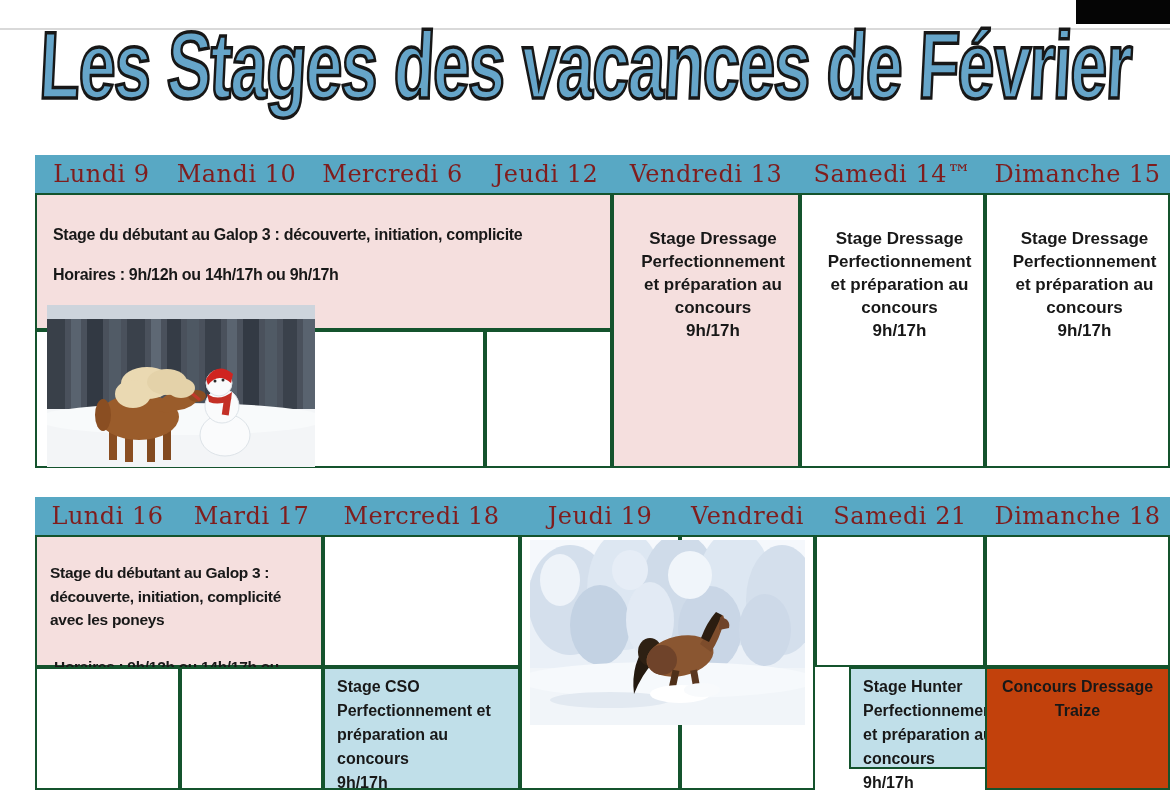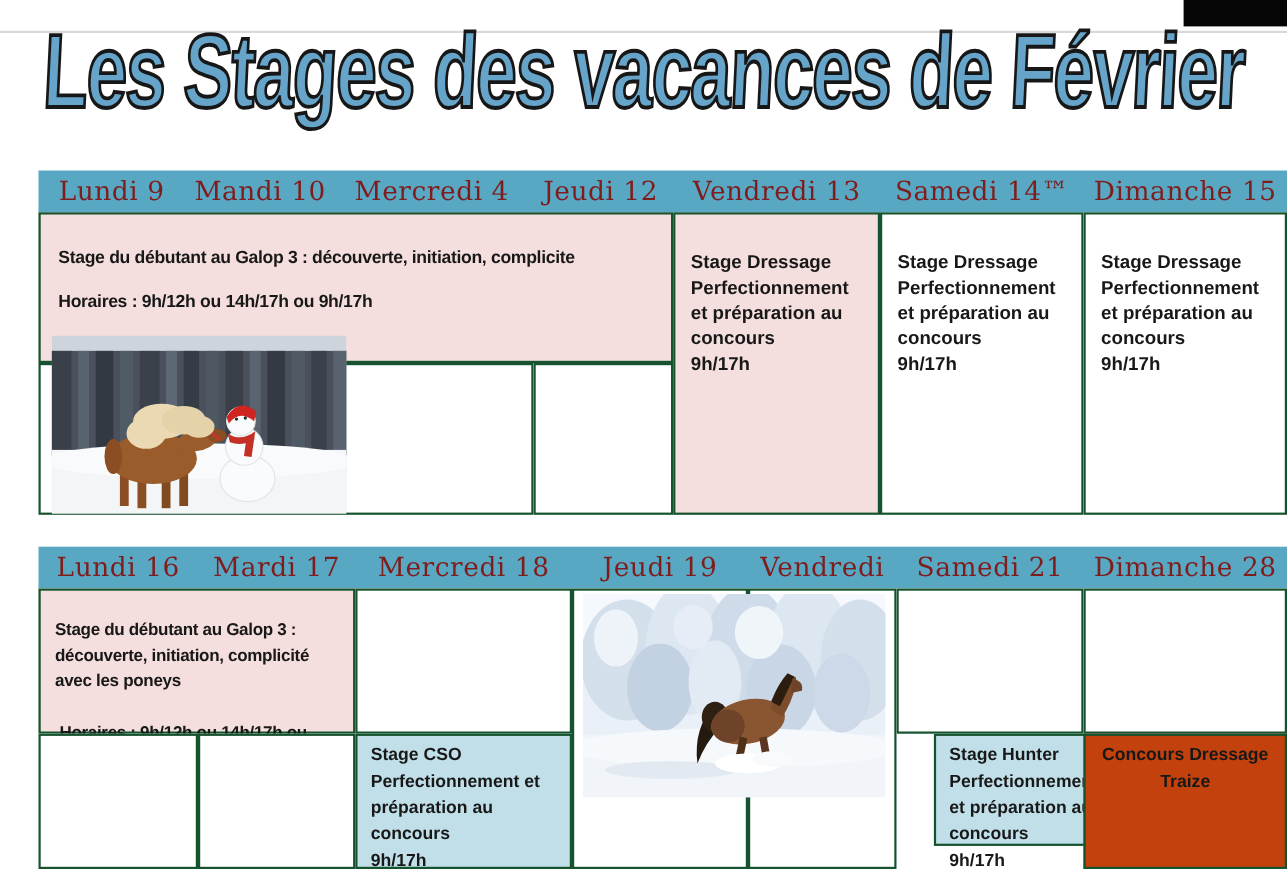--- a/index.html
+++ b/index.html
@@ -17,21 +17,21 @@
   .header-row{position:absolute;left:0;top:0;height:38px;width:1135px;display:flex;
               background:#58a8c4;color:#7f1d1d;font-family:"DejaVu Serif","Liberation Serif",serif;
               font-size:24px;letter-spacing:.5px;}
   .day{flex:0 0 auto;text-align:center;line-height:38px;height:38px;overflow:hidden;}
   .cell{position:absolute;box-sizing:border-box;border:2px solid #14532d;background:#ffffff;
         color:#181818;font-weight:bold;white-space:pre;}
   .pink{background:#f5dfde;}
   .blue{background:#c0dfe9;}
   .lav{background:#c2410c;}
   .galop1{font-size:16px;line-height:20px;padding:30px 0 0 16px;letter-spacing:-0.3px;}
-  .dressage{font-size:17px;line-height:23px;padding:32px 0 0 14px;}
+  .dressage{font-size:17px;line-height:23px;padding:32px 0 0 14px;text-align:center;}
   .galop2{font-size:15.5px;line-height:23.5px;padding:24px 0 0 13px;letter-spacing:-0.3px;}
   .stage-sm{font-size:16px;line-height:24px;padding:6px 0 0 12px;}
   .concours{font-size:16px;line-height:24px;padding:6px 6px 0 6px;text-align:center;}
   .photo{position:absolute;display:block;}
   .photo svg{display:block;width:100%;height:100%;}
 </style>
 </head>
 <body>
 
 <div class="page">
@@ -40,21 +40,21 @@
   <div class="black-bar"></div>
 
   <div class="title-wrap">
     <div class="title">Les Stages des vacances de Février</div>
   </div>
 
   <div class="tbl tbl1">
     <div class="header-row">
       <div class="day" style="width:133px">Lundi 9</div>
       <div class="day" style="width:137px">Mandi 10</div>
-      <div class="day" style="width:175px">Mercredi 4</div>
+      <div class="day" style="width:175px">Mercredi 6</div>
       <div class="day" style="width:132px">Jeudi 12</div>
       <div class="day" style="width:188px">Vendredi 13</div>
       <div class="day" style="width:185px">Samedi 14™</div>
       <div class="day" style="width:185px">Dimanche 15</div>
     </div>
 
     <div class="cell pink galop1" style="left:0;top:38px;width:577px;height:137px">Stage du débutant au Galop 3 : découverte, initiation, complicite
 
 Horaires : 9h/12h ou 14h/17h ou 9h/17h</div>
 
@@ -123,21 +123,21 @@
   </div>
 
   <div class="tbl tbl2">
     <div class="header-row">
       <div class="day" style="width:145px">Lundi 16</div>
       <div class="day" style="width:143px">Mardi 17</div>
       <div class="day" style="width:197px">Mercredi 18</div>
       <div class="day" style="width:160px">Jeudi 19</div>
       <div class="day" style="width:135px">Vendredi 20</div>
       <div class="day" style="width:170px">Samedi 21</div>
-      <div class="day" style="width:185px">Dimanche 28</div>
+      <div class="day" style="width:185px">Dimanche 18</div>
     </div>
 
     <div class="cell pink galop2" style="left:0;top:38px;width:288px;height:132px">Stage du débutant au Galop 3 :
 découverte, initiation, complicité
 avec les poneys
 
 .Horaires : 9h/12h ou 14h/17h ou
 9h/17h</div>
 
     <div class="cell" style="left:0;top:170px;width:145px;height:123px"></div>

